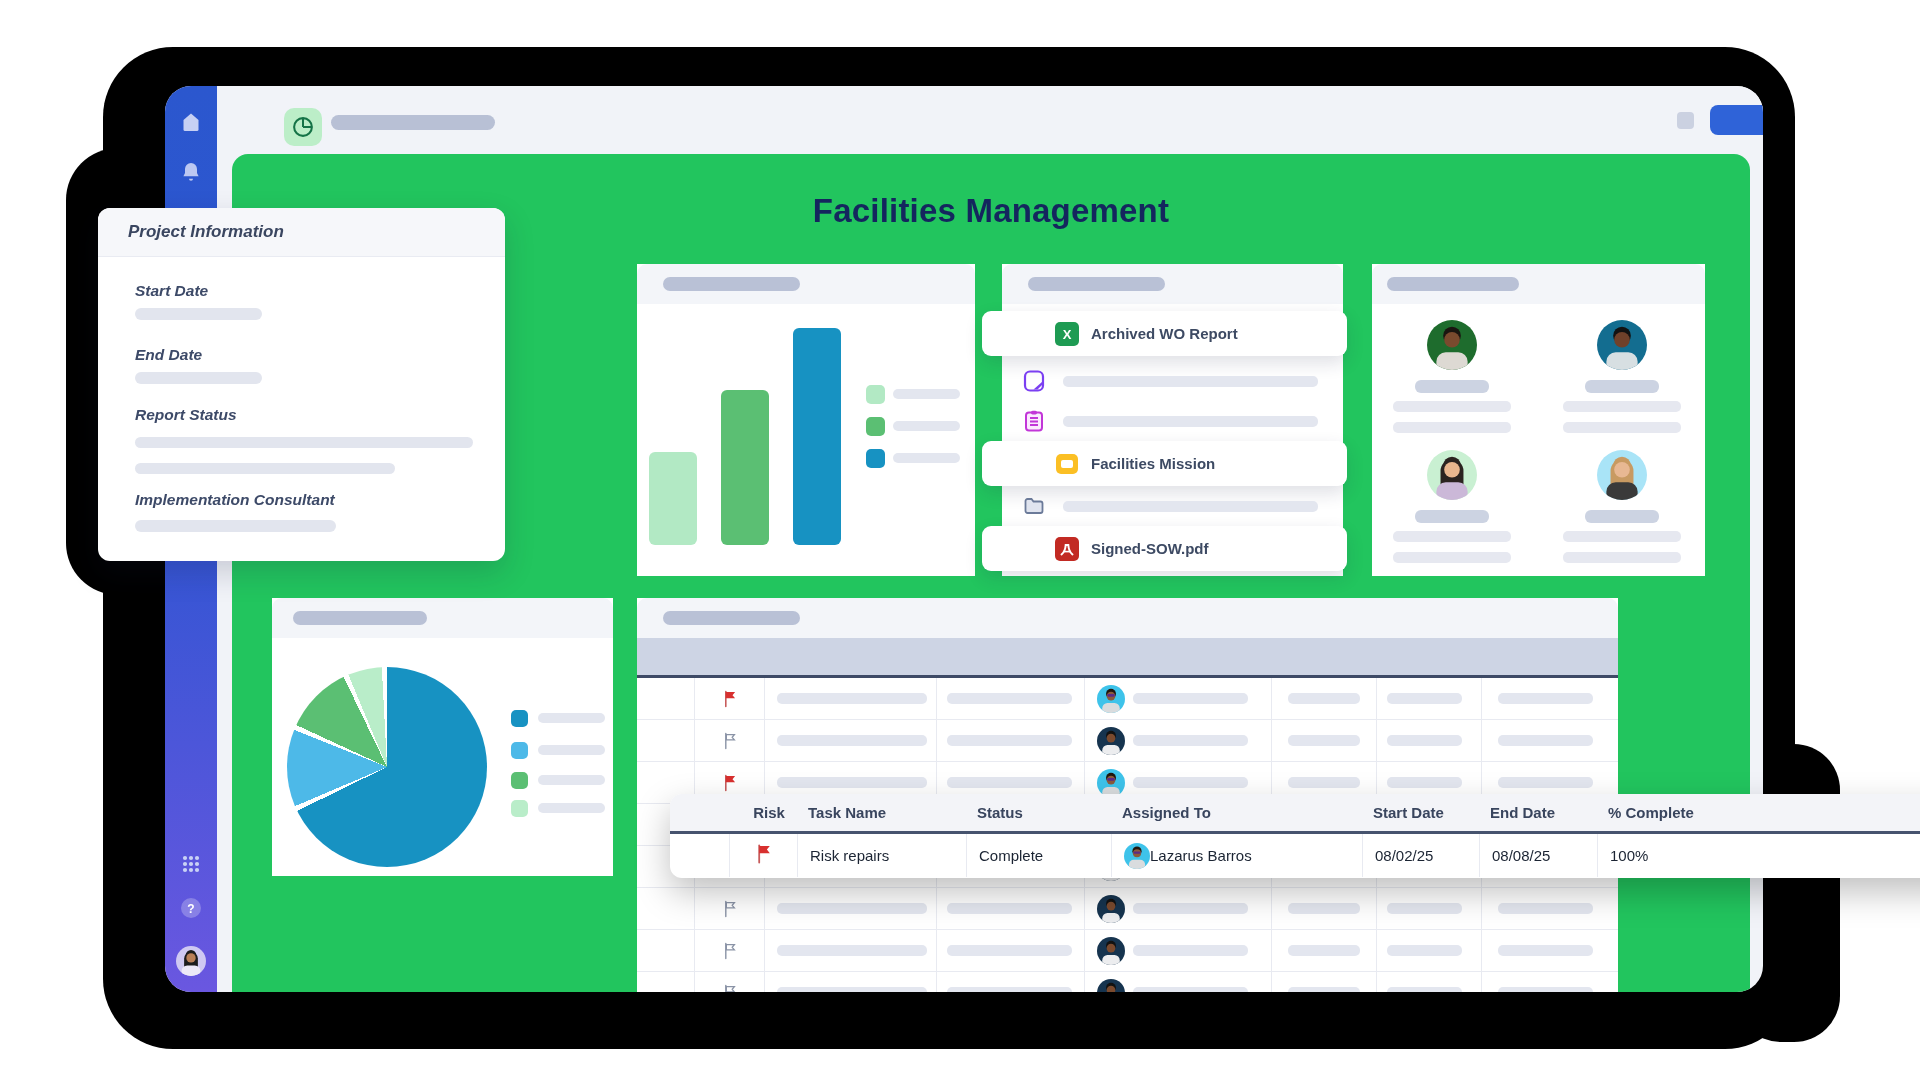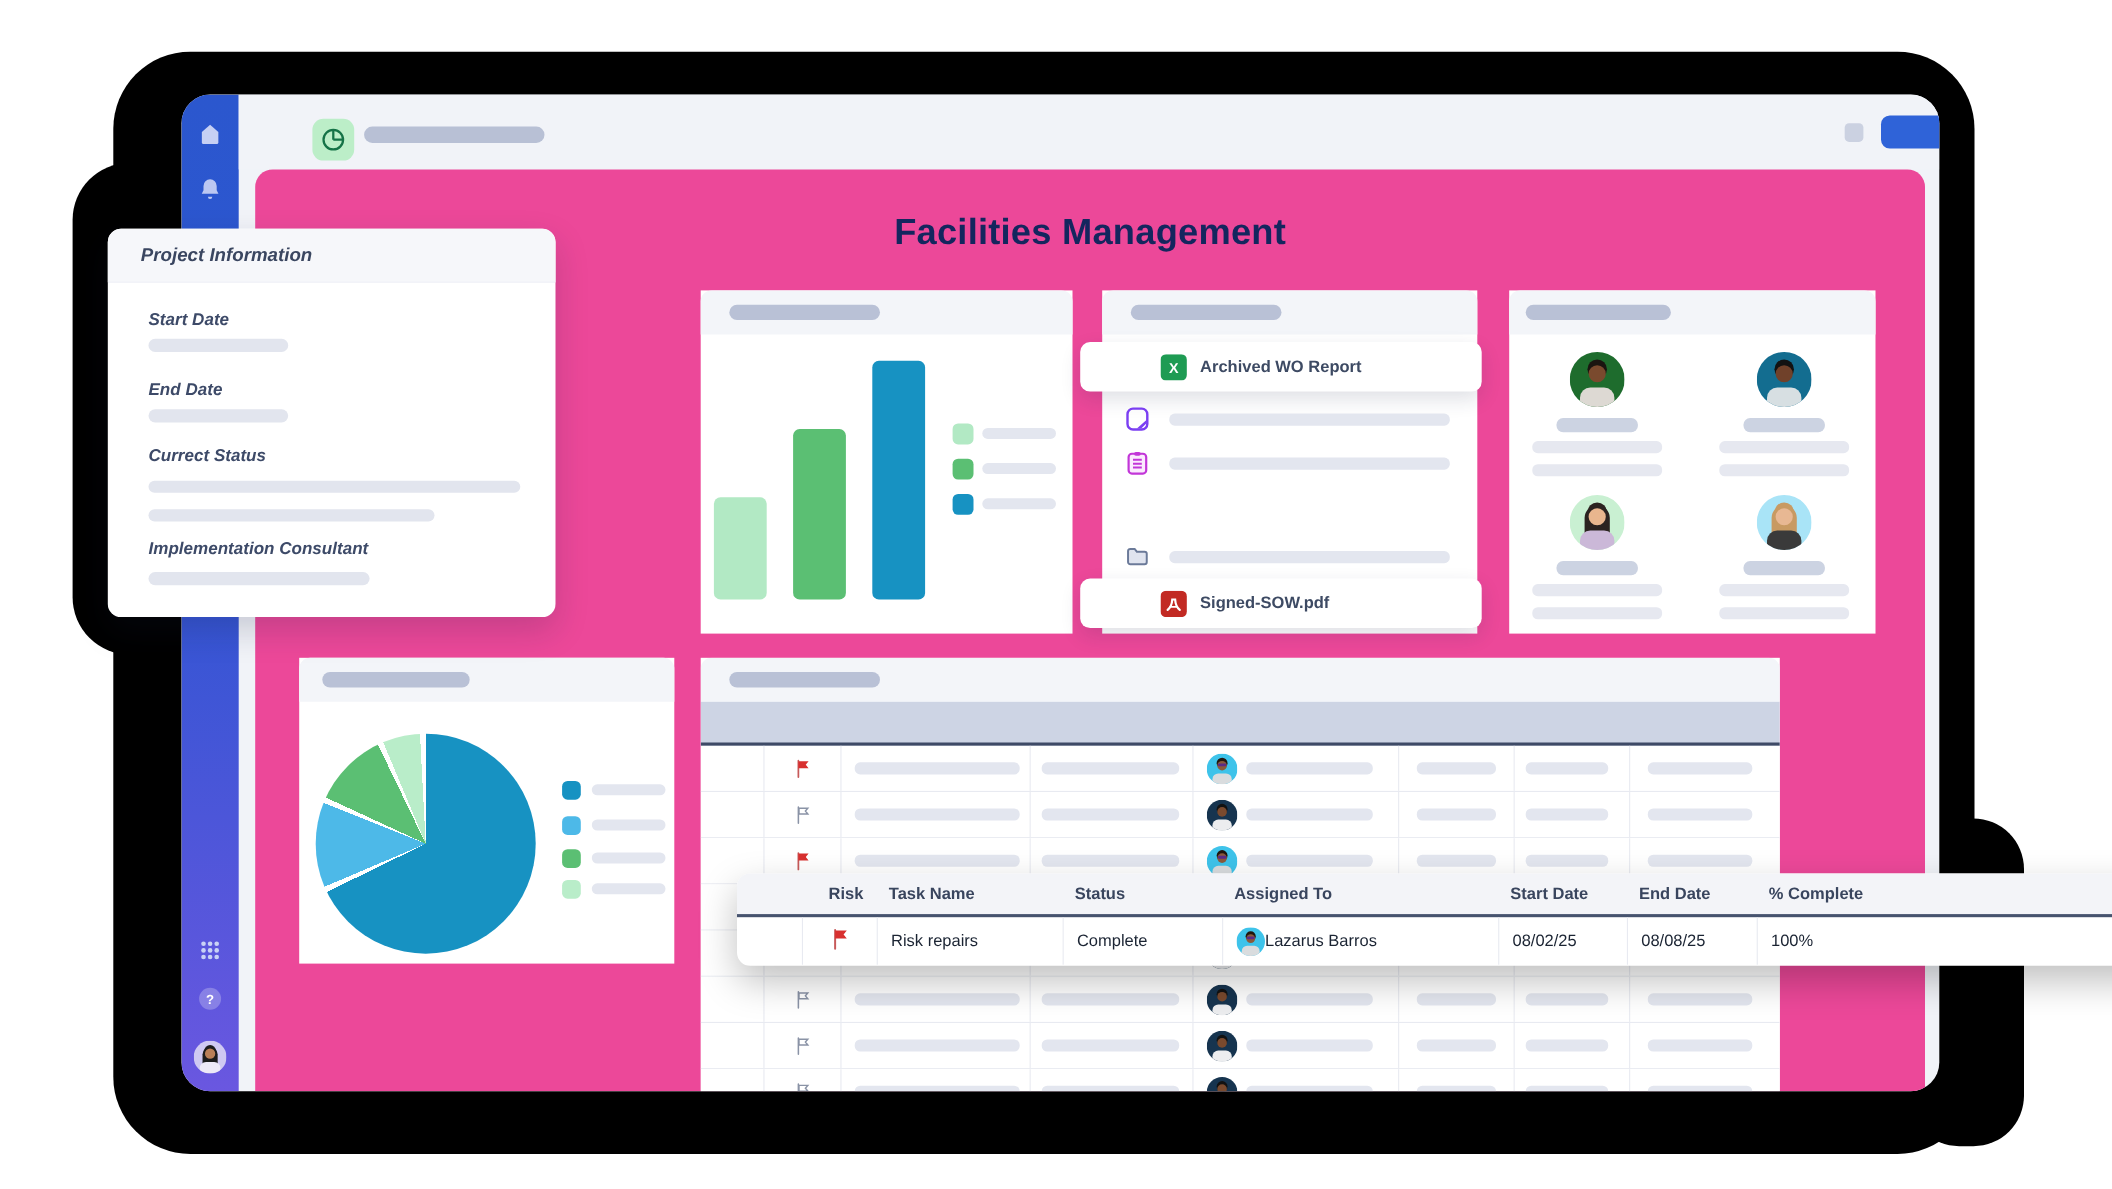--- a/index.html
+++ b/index.html
@@ -14,21 +14,21 @@
            background:linear-gradient(180deg,#2B57CE 0%,#2E55D2 45%,#6A57E0 100%);}
   .side-icon{position:absolute;left:12px;width:28px;height:28px;display:flex;
              align-items:center;justify-content:center;}
   #topbar{position:absolute;left:52px;top:0;right:0;height:68px;background:#F1F3F8;}
   .tb-icon{position:absolute;left:67px;top:22px;width:38px;height:38px;border-radius:10px;
            background:#BCEEC8;display:flex;align-items:center;justify-content:center;}
   .tb-bar{position:absolute;left:114px;top:29px;width:164px;height:15px;border-radius:8px;background:#B8C0D5;}
   .tb-square{position:absolute;left:1460px;top:26px;width:17px;height:17px;border-radius:4px;background:#CBD1E1;}
   .tb-button{position:absolute;left:1493px;top:19px;width:88px;height:30px;border-radius:8px;background:#2F63D8;border:none;}
   #main-card{position:absolute;left:67px;top:68px;width:1518px;height:838px;
-             background:#ec4899;border-radius:16px 16px 0 0;}
+             background:#22c55e;border-radius:16px 16px 0 0;}
   #page-title{position:absolute;left:0;top:38px;width:100%;text-align:center;
               font-size:33px;font-weight:bold;color:#14265E;letter-spacing:.2px;}
   .panel{position:absolute;background:#fff;}
   .panel-head{position:absolute;left:0;top:0;right:0;height:40px;background:#F3F5F9;border-radius:10px 10px 0 0;}
   .ph-bar{position:absolute;left:26px;top:13px;width:137px;height:14px;border-radius:7px;background:#B9C1D6;}
   .ph{background:#E3E6EF;border-radius:5px;}
   
   .vbar{position:absolute;bottom:31px;width:48px;border-radius:6px;}
   .lg-swatch{position:absolute;border-radius:5px;}
   .lg-bar{position:absolute;background:#E3E6EF;border-radius:5px;}
@@ -193,20 +193,29 @@
           <span class="ficon">
             <svg width="24" height="24" viewBox="0 0 24 24">
                 <rect x="4" y="3.5" width="16" height="18" rx="3" fill="#FBEAFE" stroke="#C236D8" stroke-width="2"></rect>
                 <path d="M8 9h8M8 12.5h8M8 16h8" stroke="#C236D8" stroke-width="1.8"></path>
                 <rect x="9" y="1.8" width="6" height="3.6" rx="1.6" fill="#C236D8"></rect>
               </svg>
           </span>
           <span class="fbar ph"></span>
         </div>
 
+        <div class="file-card" style="top:177px;">
+          <span class="ficon">
+            <svg width="24" height="24" viewBox="0 0 24 24">
+                <rect x="1" y="2" width="22" height="20" rx="5" fill="#FBBF24"></rect>
+                <rect x="6" y="8" width="12" height="8" rx="2" fill="#fff"></rect>
+              </svg>
+          </span>
+          <span class="flabel">Facilities Mission</span>
+        </div>
 
         <div class="file-row" style="top:230px;">
           <span class="ficon">
             <svg width="24" height="24" viewBox="0 0 24 24">
                 <path d="M3.5 7a2 2 0 0 1 2-2h4l2 2.5h7a2 2 0 0 1 2 2V17a2 2 0 0 1-2 2h-13a2 2 0 0 1-2-2z" fill="#E0E4EF" stroke="#6B7A99" stroke-width="1.8"></path>
               </svg>
           </span>
           <span class="fbar ph"></span>
         </div>
 
@@ -559,21 +568,21 @@
       </section>
     </div>
   </div>
 
   <div id="project-card">
     <div class="pc-head">Project Information</div>
     <div class="pc-label" style="top:74px;">Start Date</div>
     <div class="pc-bar" style="top:100px;width:127px;height:12px;"></div>
     <div class="pc-label" style="top:138px;">End Date</div>
     <div class="pc-bar" style="top:164px;width:127px;height:12px;"></div>
-    <div class="pc-label" style="top:198px;">Currect Status</div>
+    <div class="pc-label" style="top:198px;">Report Status</div>
     <div class="pc-bar" style="top:229px;width:338px;height:11px;"></div>
     <div class="pc-bar" style="top:255px;width:260px;height:11px;"></div>
     <div class="pc-label" style="top:283px;">Implementation Consultant</div>
     <div class="pc-bar" style="top:312px;width:201px;height:12px;"></div>
   </div>
 
   <div id="popup">
     <div class="phead">
       <div class="pcell" style="border-right:none;background:transparent;"></div>
       <div class="phc" style="text-align:center;">Risk</div>

